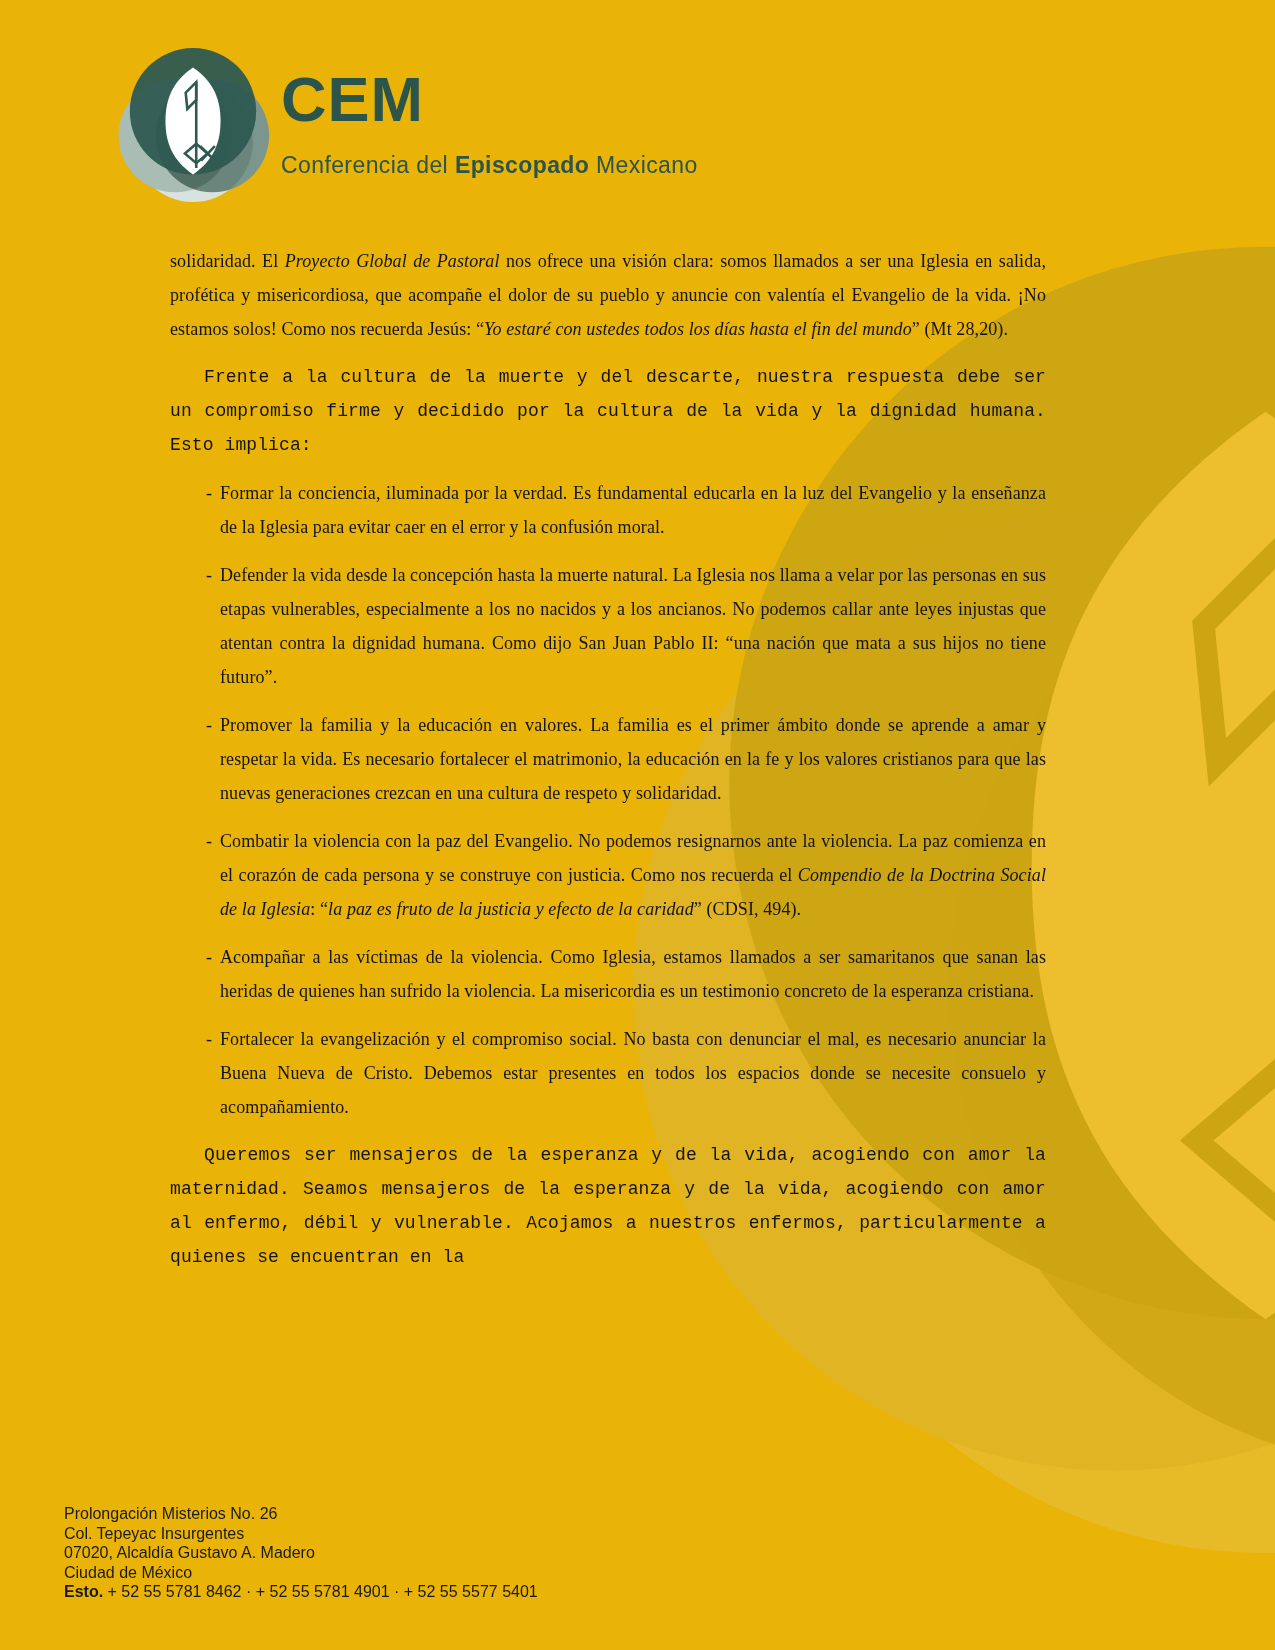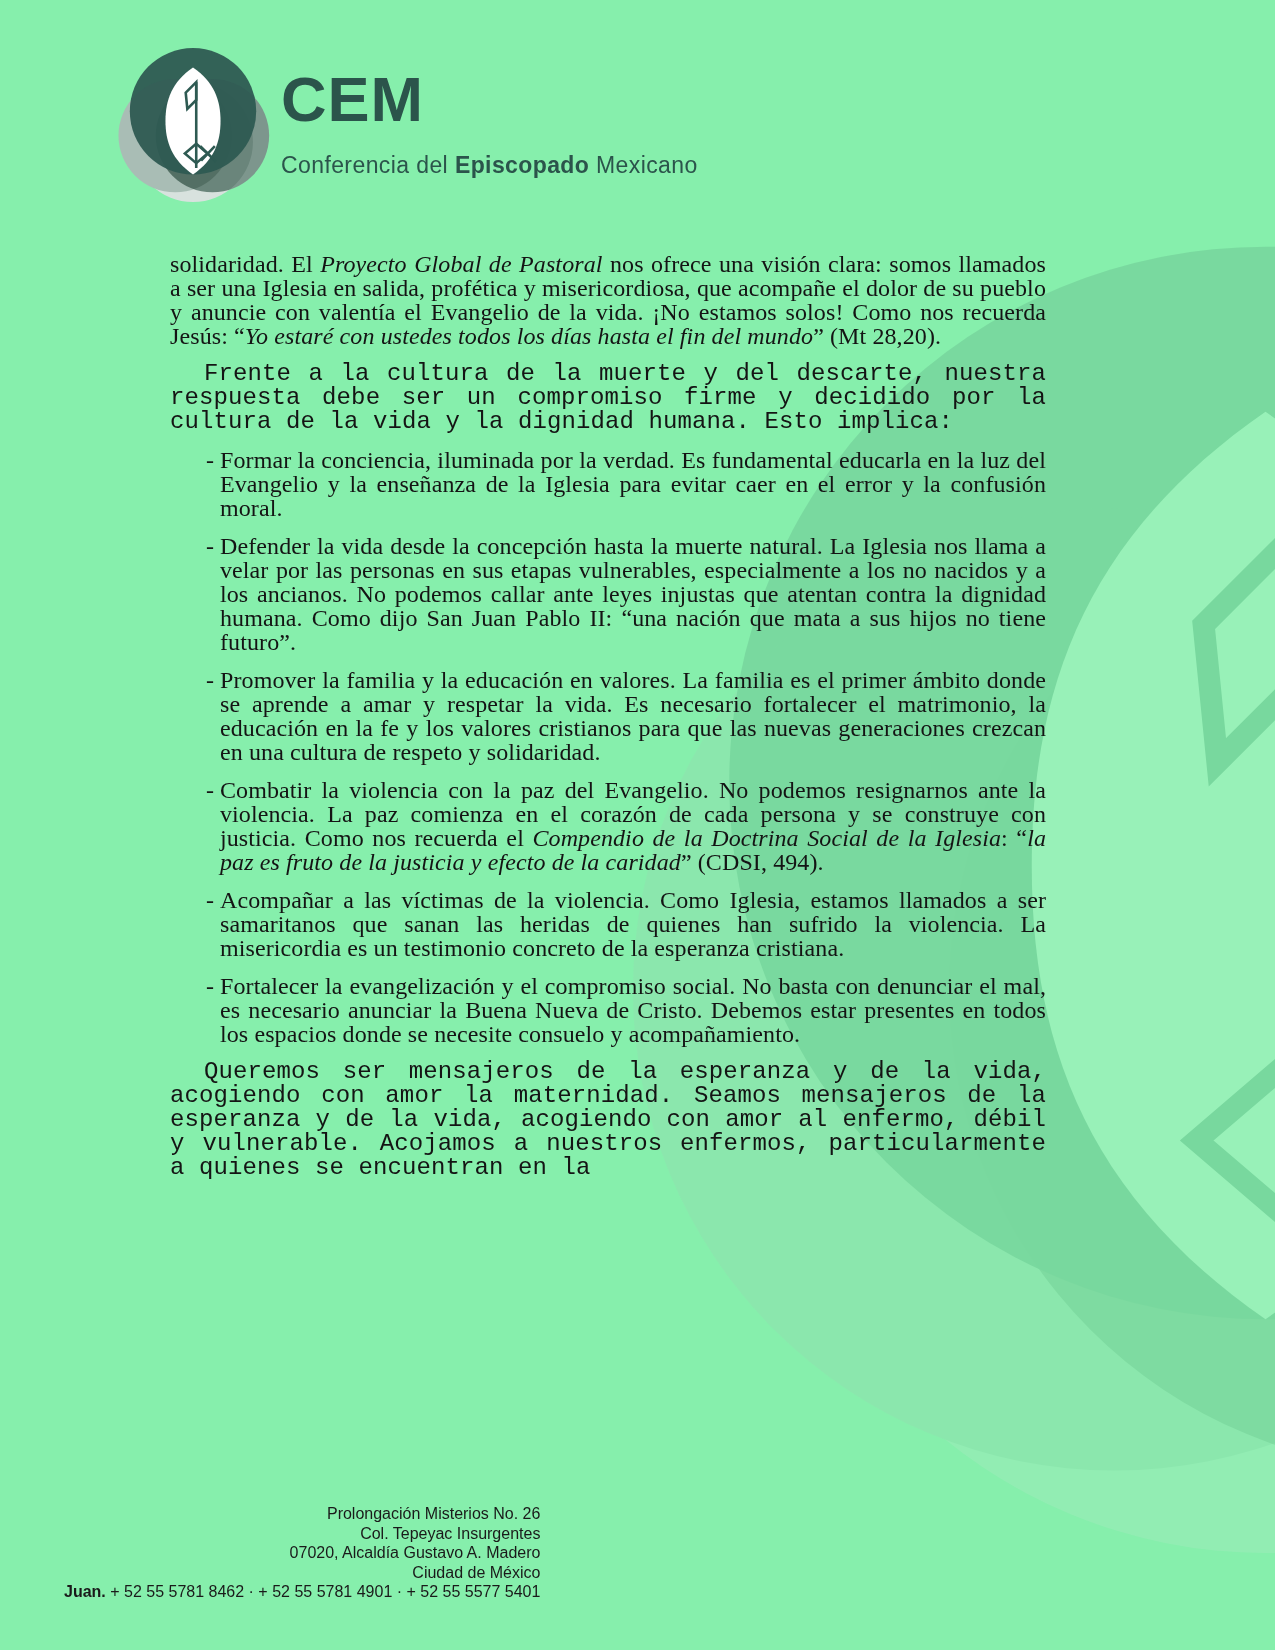--- a/index.html
+++ b/index.html
@@ -2,48 +2,48 @@
 <html style="--brand_teal: #2B544B; --logo_dark: #2E5A52; --logo_mid: #7D968D; --logo_light: #A9BDB5; --logo_pale: #D8E2DE; --link_teal: #2E6B5D; --body_text: #141414;"><head>
 <meta charset="utf-8">
 <style>
   :root{
     --brand_teal:#2B544B; --logo_dark:#2E5A52; --logo_mid:#7D968D;
     --logo_light:#A9BDB5; --logo_pale:#D8E2DE; --link_teal:#2E6B5D; --body_text:#141414;
   }
   html,body{margin:0;padding:0;background:#777;}
   .page{
     position:relative; width:1275px; height:1650px; margin:0 auto;
-    background:#86efac; overflow:hidden;
+    background:#eab308; overflow:hidden;
     font-family:"Liberation Serif","DejaVu Serif",serif; color:var(--body_text);
   }
   
   .watermark{
     position:absolute; left:578px; top:178px; width:1375px; height:1375px;
     opacity:0.15; z-index:0; pointer-events:none;
   }
   
   .logo-mark{ position:absolute; left:112px; top:40px; width:162px; height:162px; z-index:2;}
   .logo-text{ position:absolute; left:281px; top:68px; z-index:2;
     font-family:"Liberation Sans","DejaVu Sans",sans-serif; color:var(--brand_teal);}
   .brand{ font-size:63px; font-weight:700; letter-spacing:1px; line-height:1; }
   .tagline{ margin-top:21px; font-size:23px; font-weight:400; letter-spacing:0.4px; }
   .tagline b{ font-weight:700; }
   
-  .body-col{ position:absolute; left:170px; top:252px; width:876px; z-index:1;
-    font-size:24px; line-height:24px; letter-spacing:0.1px; text-align:justify;}
+  .body-col{ position:absolute; left:170px; top:244px; width:876px; z-index:1;
+    font-size:18px; line-height:34px; letter-spacing:0.1px; text-align:justify;}
   .para{ margin:0 0 14px 0; }
   .para.small{ text-indent:34px;font-family:Liberation Mono, monospace; }
   .para.large{ text-indent:64px; }
   .bullet{ position:relative; padding-left:50px; margin:0 0 14px 0; }
   .bullet .dash{ position:absolute; left:36px; top:0; }
   .it{ font-style:italic; }
   
   .footer{ position:absolute; left:64px; top:1504px; z-index:1;
     font-family:"Liberation Sans","DejaVu Sans",sans-serif; font-size:16px;
-    line-height:19.5px; color:#1a1a1a;text-align:right;}
+    line-height:19.5px; color:#1a1a1a;}
   .footer .tels b{ font-weight:700; }
   .footer .site{ font-weight:700; color:var(--link_teal); }
 </style>
 </head>
 <body>
 
 <div class="page">
 
   <div class="watermark">
     <svg viewBox="0 0 200 200" width="100%" height="100%">
@@ -94,16 +94,16 @@
       <div class="para small"><span>Queremos ser mensajeros de la esperanza y de la vida, acogiendo con amor la maternidad. Seamos mensajeros de la esperanza y de la vida, acogiendo con amor al enfermo, débil y vulnerable. Acojamos a nuestros enfermos, particularmente a quienes se encuentran en la</span></div>
     </div>
 
   <div class="footer">
     <div id="footer-address">
         <div>Prolongación Misterios No. 26</div>
         <div>Col. Tepeyac Insurgentes</div>
         <div>07020, Alcaldía Gustavo A. Madero</div>
         <div>Ciudad de México</div>
       </div>
-    <div class="tels"><b>Juan.</b><span> + 52 55 5781 8462 · + 52 55 5781 4901 · + 52 55 5577 5401</span></div>
+    <div class="tels"><b>Esto.</b><span> + 52 55 5781 8462 · + 52 55 5781 4901 · + 52 55 5577 5401</span></div>
   </div>
 
 </div>
 
 </body></html>

